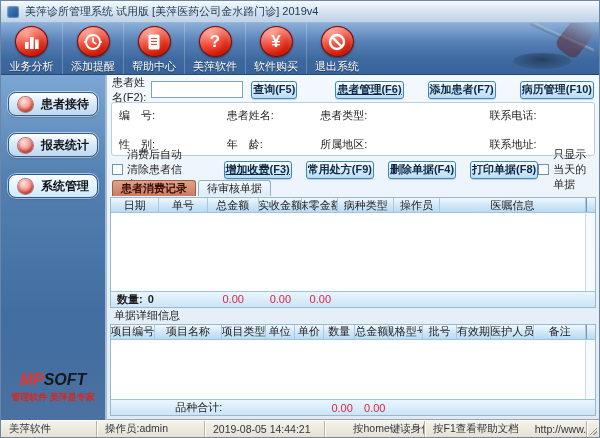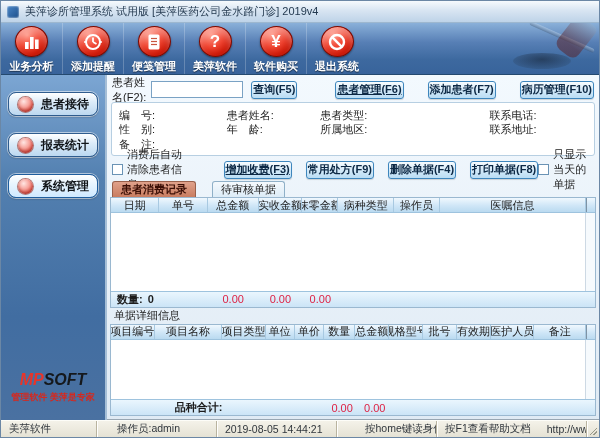--- a/index.html
+++ b/index.html
@@ -12,21 +12,21 @@
 
   
   .toolbar { height:52px; flex:0 0 52px; position:relative; display:flex; background:linear-gradient(180deg,#8ab0d9 0%,#577fb5 38%,#3d699f 72%,#38639b 100%); border-bottom:1px solid #24496f; overflow:hidden; }
   .tool-item { width:61px; display:flex; flex-direction:column; align-items:center; padding-top:3px; cursor:pointer; position:relative; z-index:3; }
   .tool-item + .tool-item { border-left:1px solid rgba(255,255,255,.22); }
   .tool-circle { width:33px; height:33px; border-radius:50%; border:1px solid #7e0a00;
       background:radial-gradient(circle at 36% 28%, #ff9787, #ef4431 42%, #c91504 72%, #9a0c00);
       box-shadow:inset 0 5px 7px rgba(255,255,255,.4), 0 1px 2px rgba(0,0,0,.45);
       display:flex; align-items:center; justify-content:center; color:#fff; }
   .tool-glyph-text { font-size:17px; font-weight:bold; color:#fff; line-height:1; }
-  .tool-label { margin-top:2px; font-size:11px; font-weight:bold; color:#fff; text-shadow:0 1px 1px rgba(0,0,0,.55); white-space:nowrap; }
+  .tool-label { margin-top:2px; font-size:11px; font-weight:normal; color:#fff; text-shadow:0 1px 1px rgba(0,0,0,.55); white-space:nowrap; }
   .toolbar-art { position:absolute; right:0; top:0; width:150px; height:52px; z-index:1; }
   .spoon-bowl { position:absolute; right:28px; top:30px; width:58px; height:16px; border-radius:50%; background:radial-gradient(ellipse at 50% 40%, rgba(20,30,45,.55), rgba(40,60,85,.25) 70%, transparent); }
   .spoon-handle { position:absolute; right:2px; top:12px; width:70px; height:4px; background:linear-gradient(rgba(200,220,240,.45),rgba(60,80,105,.4)); transform:rotate(24deg); border-radius:2px; }
   .bottle { position:absolute; right:10px; top:-6px; width:26px; height:40px; transform:rotate(38deg); border-radius:5px 5px 8px 8px; background:linear-gradient(rgba(150,175,200,.35),rgba(90,30,35,.5) 75%); }
 
   
   .content { flex:1; display:flex; min-height:0; }
 
   .sidebar { width:106px; flex:0 0 106px; position:relative; background:linear-gradient(180deg,#7ca6d3 0%,#5380b0 30%,#416da1 70%,#4a71a1 100%); border-right:2px solid #a5bed6; display:flex; flex-direction:column; align-items:center; padding-top:17px; gap:17px; }
   .side-btn { width:90px; height:24px; border-radius:8px; border:1px solid #2f5c8e; cursor:pointer;
@@ -53,21 +53,21 @@
   .ml-sm { margin-left:14px; } .ml-md { margin-left:8px; } .ml-lg { margin-left:38px;text-decoration:underline; } .ml-xl { margin-left:24px; }
 
   .patient-panel { height:54px; flex:0 0 54px; background:#fff; border:1px solid #b7cfe2; border-radius:3px; margin:1px 1px 3px 1px; padding:5px 7px 4px 7px; display:flex; flex-direction:column; justify-content:space-between; }
   .p-row { display:flex; height:14px; align-items:center; }
   .p-c1 { flex:0 0 23%; } .p-c2 { flex:0 0 20%; } .p-c3 { flex:0 0 27%; } .p-c4 { flex:1;padding-left:43px; }
 
   .action-row { height:21px; flex:0 0 21px; display:flex; align-items:center; padding:0 2px; }
   .chk-group { display:flex; align-items:center; gap:4px; cursor:pointer; }
   .chk-box { width:11px; height:11px; border:1px solid #6a93b5; background:#fff; flex:0 0 11px; }
 
-  .tab-row { height:17px; flex:0 0 17px; display:flex; align-items:center; gap:16px; padding-left:2px; }
+  .tab-row { height:17px; flex:0 0 17px; display:flex; align-items:flex-start; gap:2px; padding-left:2px; }
   .tab { height:16px; padding:0 8px; display:flex; align-items:center; font-size:11px; cursor:pointer;
       border:1px solid #8fb0c8; border-bottom:none; border-radius:3px 3px 0 0;
       background:linear-gradient(#f4f9fd,#ddecf7); color:#222; }
   .tab.active { background:linear-gradient(#e0a28b,#c97c60); border-color:#99604b; color:#3a0e05; font-weight:bold; }
 
   .table-block { display:flex; flex-direction:column; border:1px solid #9ab8d0; background:#fff; min-height:0; }
   .block1 { flex:1.2; } .block2 { flex:1; }
   .t-head { height:15px; flex:0 0 15px; display:flex; background:linear-gradient(#f0f8fe,#cfe6f7 55%,#badaf0); border-bottom:1px solid #9ec3de; }
   .t-cell { display:flex; align-items:center; justify-content:center; border-right:1px solid #a8c9e1; overflow:hidden; white-space:nowrap; font-size:11px; }
   .t-body { flex:1; background:#fff; position:relative; }
@@ -75,29 +75,29 @@
   .scrollcol { flex:0 0 9px; border-left:1px solid #7e93a5; border-right:none; margin-left:0; }
   .t-summary { height:16px; flex:0 0 15px; display:flex; align-items:center; background:linear-gradient(#eaf6fe,#cbe4f6); border-top:1px solid #9ec3de; font-size:11px; }
   .red { color:#dd2244; }
   .s-cell { display:flex; align-items:center; justify-content:center; overflow:hidden; white-space:nowrap; }
 
   
   .c1{flex:0 0 10%;} .c2{flex:0 0 10%;} .c3{flex:0 0 10.5%;} .c4{flex:0 0 9%;} .c5{flex:0 0 7.5%;} .c6{flex:0 0 11.5%;} .c7{flex:0 0 9.5%;} .c8{flex:1;}
   .s-label1 { flex:0 0 20%; justify-content:flex-start; padding-left:6px; gap:5px; font-weight:bold; }
   
   .d1{flex:0 0 9%;} .d2{flex:0 0 14%;} .d3{flex:0 0 9%;} .d4{flex:0 0 6%;} .d5{flex:0 0 6%;} .d6{flex:0 0 6.5%;} .d7{flex:0 0 7%;} .d8{flex:0 0 7%;} .d9{flex:0 0 7%;} .d10{flex:0 0 7%;} .d11{flex:0 0 9%;} .d12{flex:1;}
-  .s-label2 { flex:0 0 23%; justify-content:flex-end; font-weight:bold; }
+  .s-label2 { flex:0 0 23%; justify-content:flex-end; font-weight:normal; }
   .s-gap2 { flex:0 0 21.5%; }
 
   .detail-title { height:16px; flex:0 0 16px; display:flex; align-items:center; padding-left:4px; }
 
   
   .statusbar { height:17px; flex:0 0 17px; display:flex; align-items:stretch; background:linear-gradient(#f4f2e9,#e5e2d4); border-top:1px solid #fdfdf8; box-shadow:0 -1px 0 #98a6b2; font-size:10.5px; color:#30363c; }
   .sb-seg { display:flex; align-items:center; padding:0 8px; border-right:1px solid #b9b49f; box-shadow:1px 0 0 #fff; white-space:nowrap; overflow:hidden; }
-  .sb-1{flex:0 0 96px;} .sb-2{flex:0 0 108px;margin-left:12px;} .sb-3{flex:0 0 120px;} .sb-4{flex:0 0 100px;padding-left:28px;} .sb-5{flex:1; gap:16px;align-items:center;}
+  .sb-1{flex:0 0 96px;} .sb-2{flex:0 0 108px;} .sb-3{flex:0 0 120px;} .sb-4{flex:0 0 100px;padding-left:28px;} .sb-5{flex:1; gap:16px;align-items:center;}
   .grip { width:12px; display:flex; align-items:flex-end; justify-content:flex-end; padding:2px; }
   .grip span { display:block; width:7px; height:7px; background:
       linear-gradient(135deg, transparent 45%, #9a9a8a 45%, #9a9a8a 55%, transparent 55%),
       linear-gradient(135deg, transparent 70%, #9a9a8a 70%, #9a9a8a 80%, transparent 80%); }
 </style>
 </head>
 <body>
 
 <div class="window">
 
@@ -131,21 +131,21 @@
     </div>
     <div class="tool-item">
       <div class="tool-circle">
         <svg width="18" height="18" viewBox="0 0 18 18">
             <rect x="3.5" y="1.5" width="11" height="15" rx="1.5" fill="#fff"></rect>
             <line x1="6" y1="5.5" x2="12" y2="5.5" stroke="#c9553f" stroke-width="1.2"></line>
             <line x1="6" y1="8.5" x2="12" y2="8.5" stroke="#c9553f" stroke-width="1.2"></line>
             <line x1="6" y1="11.5" x2="12" y2="11.5" stroke="#c9553f" stroke-width="1.2"></line>
           </svg>
       </div>
-      <div class="tool-label">便笺管理</div>
+      <div class="tool-label">帮助中心</div>
     </div>
     <div class="tool-item">
       <div class="tool-circle">
         <span class="tool-glyph-text">?</span>
       </div>
       <div class="tool-label">美萍软件</div>
     </div>
     <div class="tool-item">
       <div class="tool-circle">
         <span class="tool-glyph-text">¥</span>
@@ -207,23 +207,20 @@
           <span class="p-c1">编　号:</span>
           <span class="p-c2">患者姓名:</span>
           <span class="p-c3">患者类型:</span>
           <span class="p-c4">联系电话:</span>
         </div>
         <div class="p-row">
           <span class="p-c1">性　别:</span>
           <span class="p-c2">年　龄:</span>
           <span class="p-c3">所属地区:</span>
           <span class="p-c4">联系地址:</span>
-        </div>
-        <div class="p-row">
-          <span class="p-c1">备　注:</span>
         </div>
       </div>
 
       <div class="action-row">
         <div class="chk-group">
           <span class="chk-box"></span>
           <span>消费后自动清除患者信息</span>
         </div>
         <button class="btn ml-lg">增加收费(F3)</button>
         <button class="btn ml-sm">常用处方(F9)</button>

